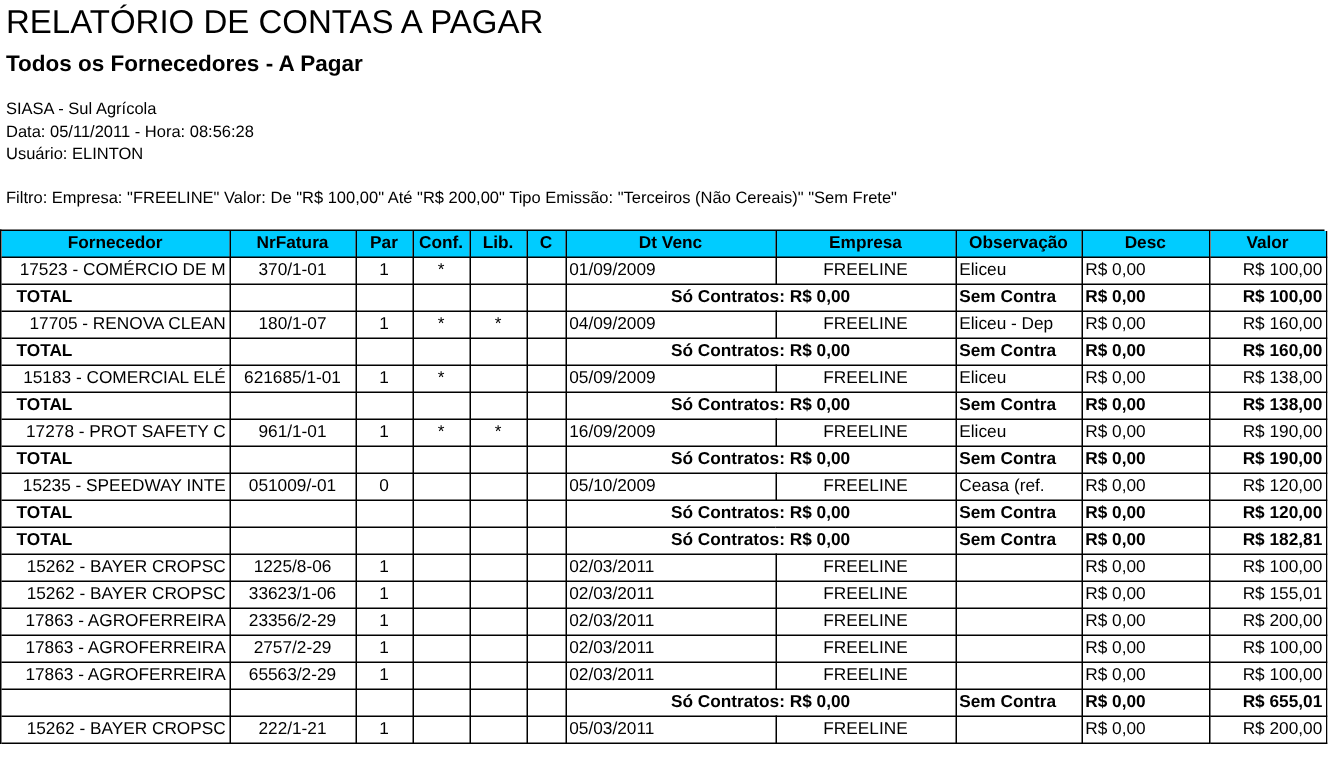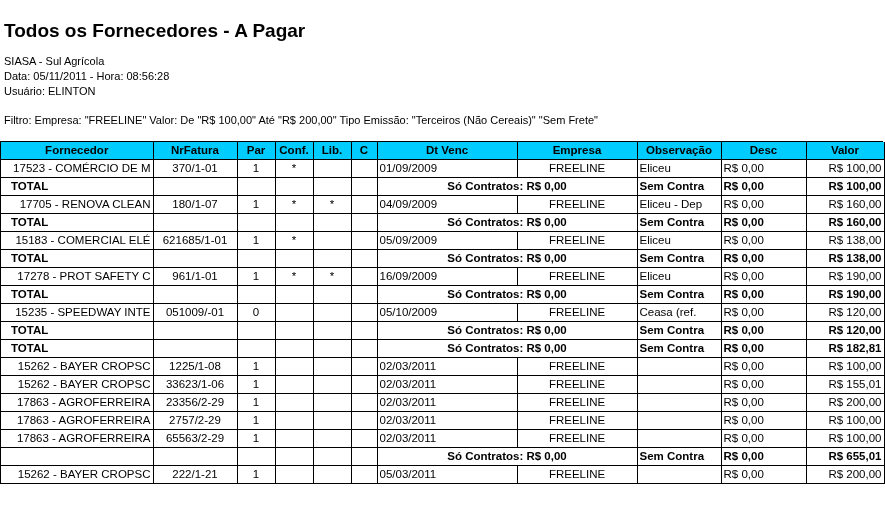--- a/index.html
+++ b/index.html
@@ -21,23 +21,23 @@
   }
   .title {
     font-size: 22px;
     font-weight: normal;
     letter-spacing: 0px;
     margin: 2px 0 0 4px;
     line-height: 26px;
     white-space: nowrap;
   }
   .subtitle {
-    font-size: 19px;
+    font-size: 15px;
     font-weight: bold;
-    margin: 22px 0 0 4px;
+    margin: 6px 0 0 4px;
     line-height: 18px;
     white-space: nowrap;
   }
   .meta {
     margin: 14px 0 0 4px;
     font-size: 11px;
     line-height: 15px;
   }
   .meta div {
     white-space: nowrap;
@@ -92,20 +92,21 @@
     font-weight: bold;
   }
   tr.total-row td.c-forn { text-align: left; padding-left: 10px; }
   .sc-cell { text-align: center; }
 </style>
 </head>
 <body>
 
 <div class="page">
 
+  <div class="title">RELATÓRIO DE CONTAS A PAGAR</div>
   <div class="subtitle">Todos os Fornecedores - A Pagar</div>
 
   <div class="meta">
     <div>SIASA - Sul Agrícola</div>
     <div>Data: 05/11/2011 - Hora: 08:56:28</div>
     <div>Usuário: ELINTON</div>
   </div>
 
   <div class="filter">Filtro:  Empresa: "FREELINE" Valor: De "R$ 100,00" Até "R$ 200,00" Tipo Emissão: "Terceiros (Não Cereais)" "Sem Frete"</div>
 
@@ -259,21 +260,21 @@
             <td class="c-conf"></td>
             <td class="c-lib"></td>
             <td class="c-c"></td>
             <td class="sc-cell" colspan="2">Só Contratos: R$ 0,00</td>
             <td class="c-obs">Sem Contra</td>
             <td class="c-desc">R$ 0,00</td>
             <td class="c-val">R$ 182,81</td>
           </tr>
           <tr>
             <td class="c-forn">15262 - BAYER CROPSC</td>
-            <td class="c-nf">1225/1-08</td>
+            <td class="c-nf">1225/8-06</td>
             <td class="c-par">1</td>
             <td class="c-conf"></td>
             <td class="c-lib"></td>
             <td class="c-c"></td>
             <td class="c-dtv">02/03/2011</td>
             <td class="c-emp">FREELINE</td>
             <td class="c-obs"></td>
             <td class="c-desc">R$ 0,00</td>
             <td class="c-val">R$ 100,00</td>
           </tr>

